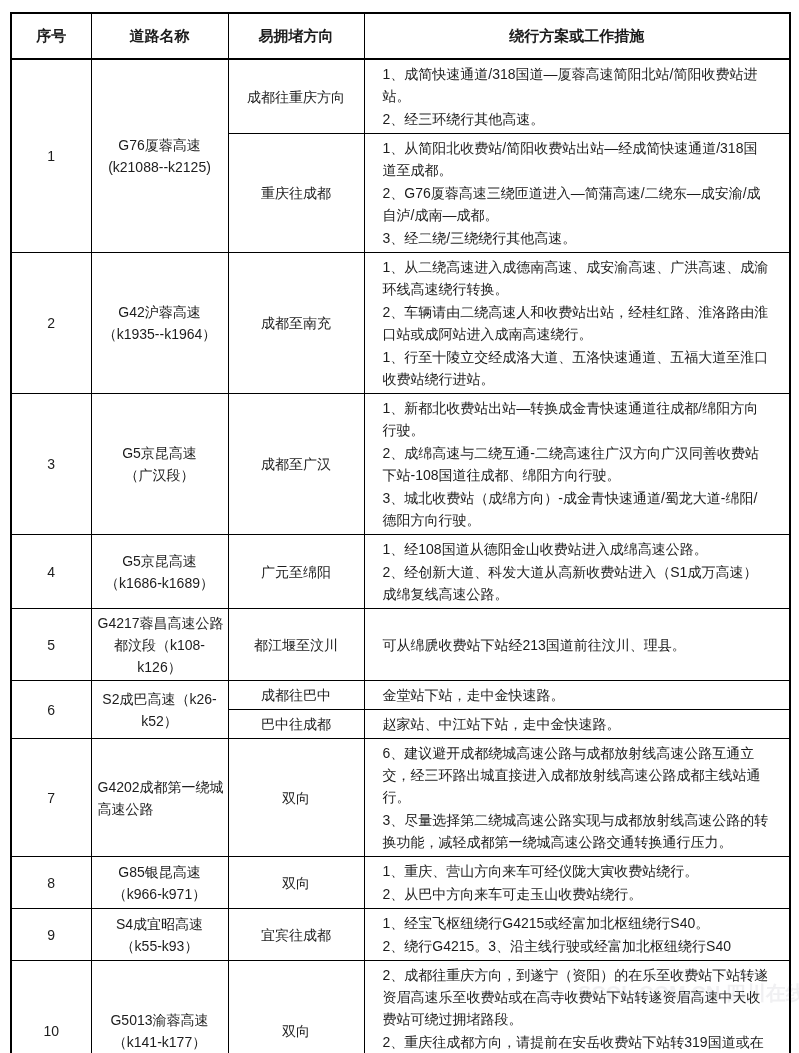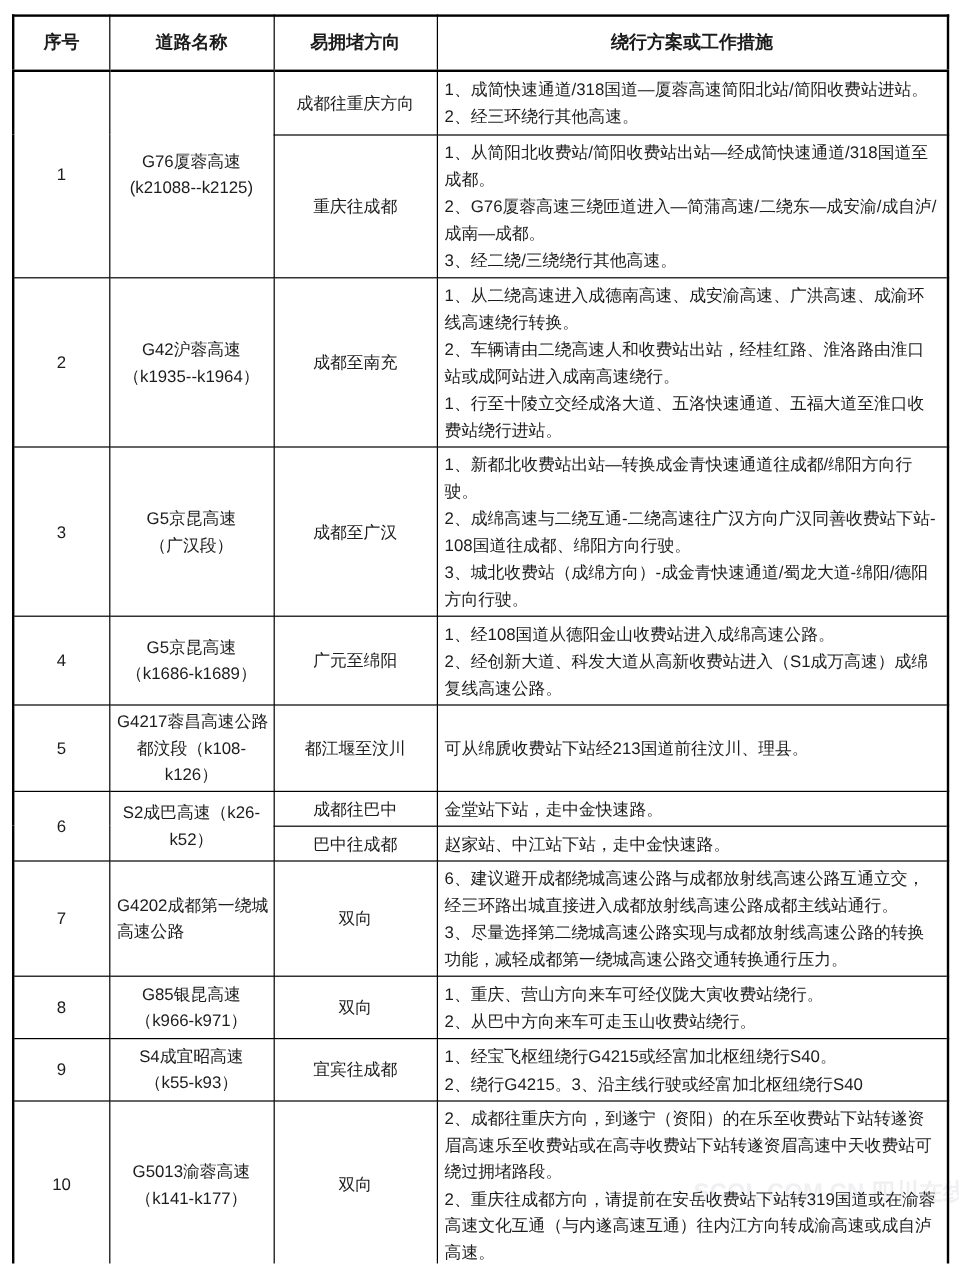--- a/index.html
+++ b/index.html
@@ -37,21 +37,21 @@
   col.c-no{width:80px;}
   col.c-road{width:137px;}
   col.c-dir{width:136px;}
   col.c-measure{width:426px;}
   td.cell-no{text-align:center;}
   td.cell-road{text-align:center;padding:2px 3px;}
   td.cell-road .road-line{white-space:nowrap;}
   td.cell-road.align-left{text-align:left;}
   td.cell-dir{text-align:center;white-space:nowrap;padding:2px 3px;margin-left:18px;}
   td.cell-measures{text-align:left;padding:2px 8px 2px 10px;}
-  td.cell-measures .measure-line{margin:1px 0;}
+  td.cell-measures .measure-line{margin:1px 12px;}
 
   
   .wm{position:absolute;pointer-events:none;z-index:5;}
   .wm-main{left:228px;top:492px;width:360px;height:90px;}
   .wm-scol{
     position:absolute;left:0;top:4px;
     font-size:56px;font-weight:bold;font-style:italic;
     color:rgba(134,160,196,0.42);
     letter-spacing:2px;line-height:60px;
   }

